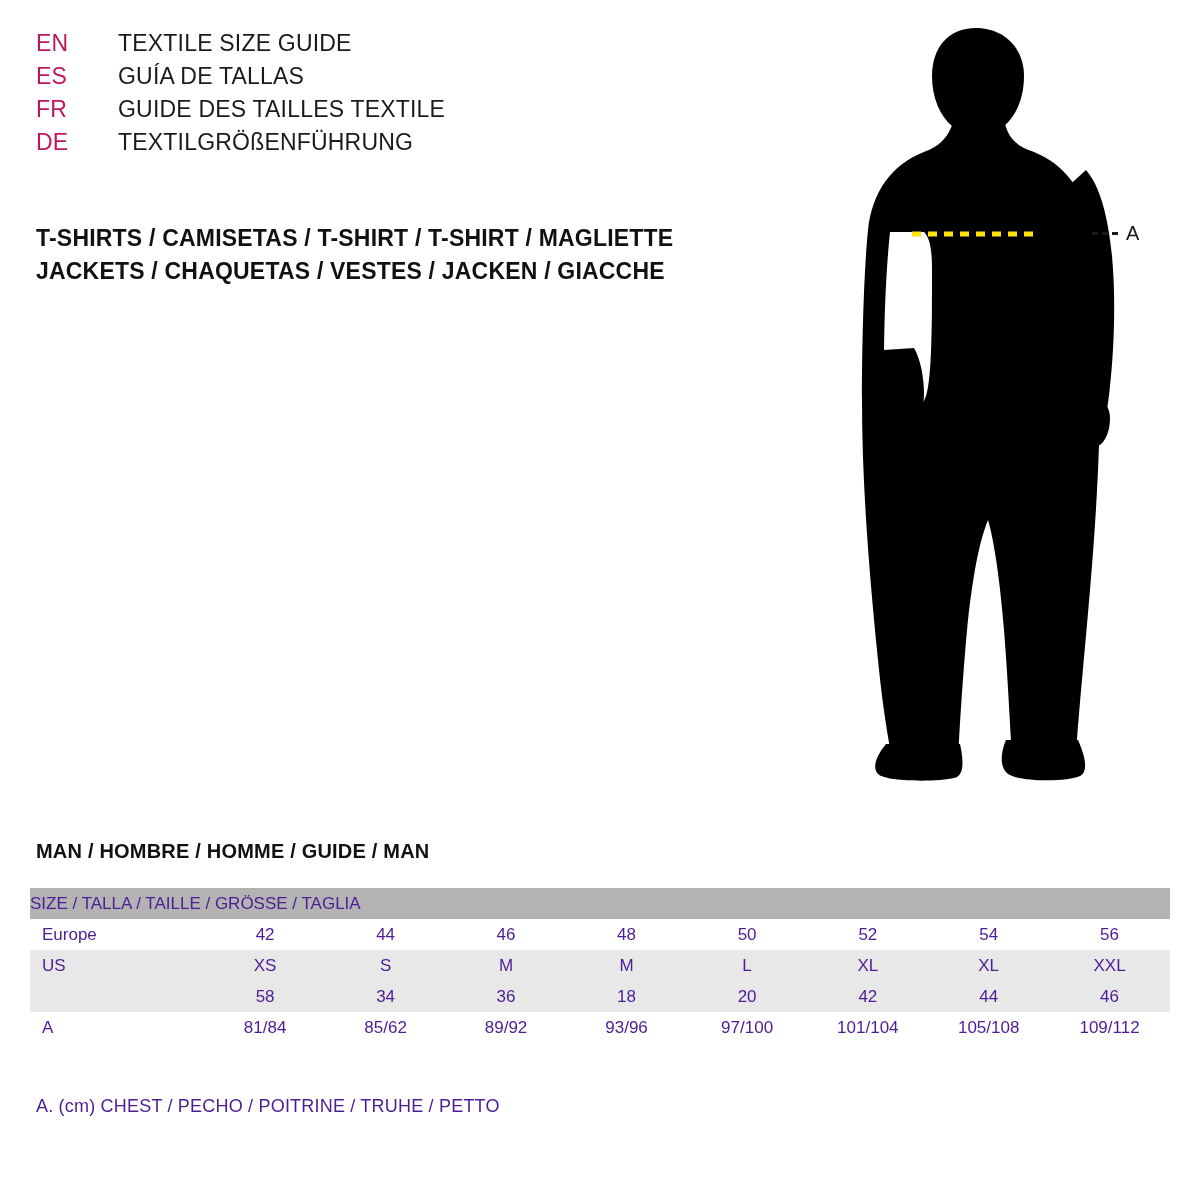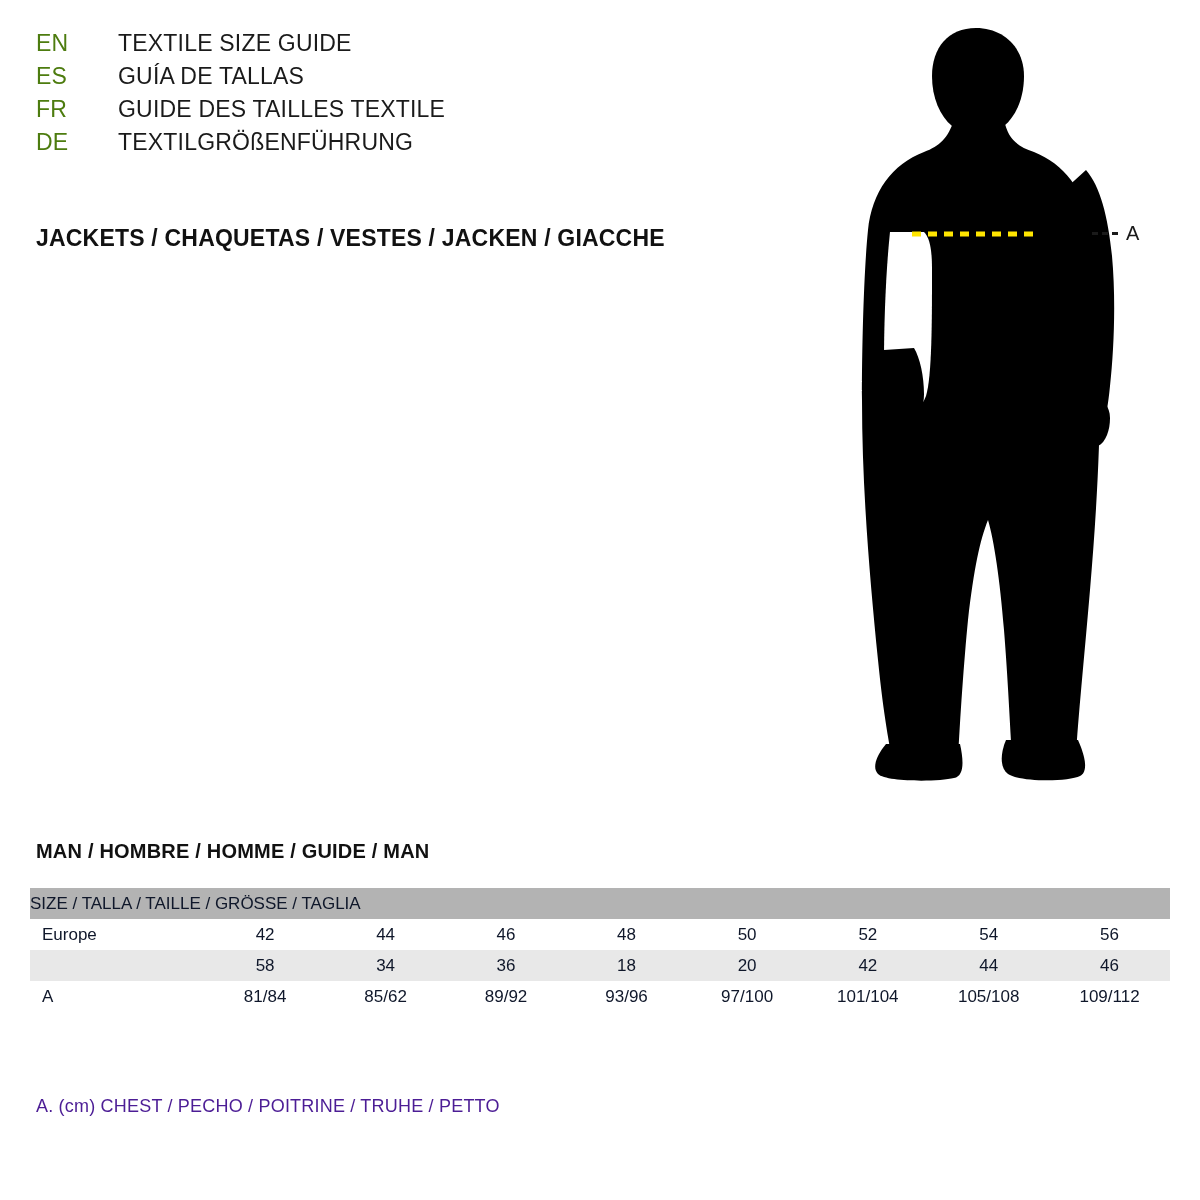--- a/index.html
+++ b/index.html
@@ -31,21 +31,21 @@
   .lang-row {
     display: flex;
     align-items: baseline;
     height: 33px;
     font-size: 23px;
     letter-spacing: 0.2px;
   }
   .lang-code {
     width: 82px;
     flex: 0 0 82px;
-    color: #4d7c0f;
+    color: #be185d;
   }
   .lang-text {
     color: #1a1a1a;
   }
 
   
   .cat-block {
     position: absolute;
     left: 36px;
     top: 222px;
@@ -97,21 +97,21 @@
     color: #111111;
   }
 
   table.size-table {
     position: absolute;
     left: 30px;
     top: 888px;
     width: 1140px;
     border-collapse: collapse;
     font-size: 17px;
-    color: #0f172a;
+    color: #4c1d95;
   }
   table.size-table td {
     padding: 0;
     height: 31px;
     vertical-align: middle;
   }
   .row-header td {
     background: #b3b3b3;
     font-size: 17px;
     padding-left: 12px;
@@ -156,20 +156,21 @@
       <span class="lang-code">FR</span>
       <span class="lang-text">GUIDE DES TAILLES TEXTILE</span>
     </div>
     <div class="lang-row">
       <span class="lang-code">DE</span>
       <span class="lang-text">TEXTILGRÖßENFÜHRUNG</span>
     </div>
   </div>
 
   <div class="cat-block">
+    <div class="cat-line">T-SHIRTS / CAMISETAS / T-SHIRT / T-SHIRT / MAGLIETTE</div>
     <div class="cat-line">JACKETS / CHAQUETAS / VESTES / JACKEN / GIACCHE</div>
   </div>
 
   <div class="figure-wrap">
     <svg width="360" height="780" viewBox="0 0 360 780" xmlns="http://www.w3.org/2000/svg" aria-hidden="true">
       <g>
 
         <path fill="#000000" d="M148 8 C 120 8 104 28 104 56 C 104 78 112 96 124 106 L 176 106 C 188 96 196 78 196 56 C 196 28 176 8 148 8 Z"></path>
 
         <path fill="#000000" d="
@@ -252,20 +253,31 @@
         <td class="cell-val">42</td>
         <td class="cell-val">44</td>
         <td class="cell-val">46</td>
         <td class="cell-val">48</td>
         <td class="cell-val">50</td>
         <td class="cell-val">52</td>
         <td class="cell-val">54</td>
         <td class="cell-val">56</td>
       </tr>
       <tr class="row-shade">
+        <td class="cell-label">US</td>
+        <td class="cell-val">XS</td>
+        <td class="cell-val">S</td>
+        <td class="cell-val">M</td>
+        <td class="cell-val">M</td>
+        <td class="cell-val">L</td>
+        <td class="cell-val">XL</td>
+        <td class="cell-val">XL</td>
+        <td class="cell-val">XXL</td>
+      </tr>
+      <tr class="row-shade">
         <td class="cell-label"></td>
         <td class="cell-val">58</td>
         <td class="cell-val">34</td>
         <td class="cell-val">36</td>
         <td class="cell-val">18</td>
         <td class="cell-val">20</td>
         <td class="cell-val">42</td>
         <td class="cell-val">44</td>
         <td class="cell-val">46</td>
       </tr>

